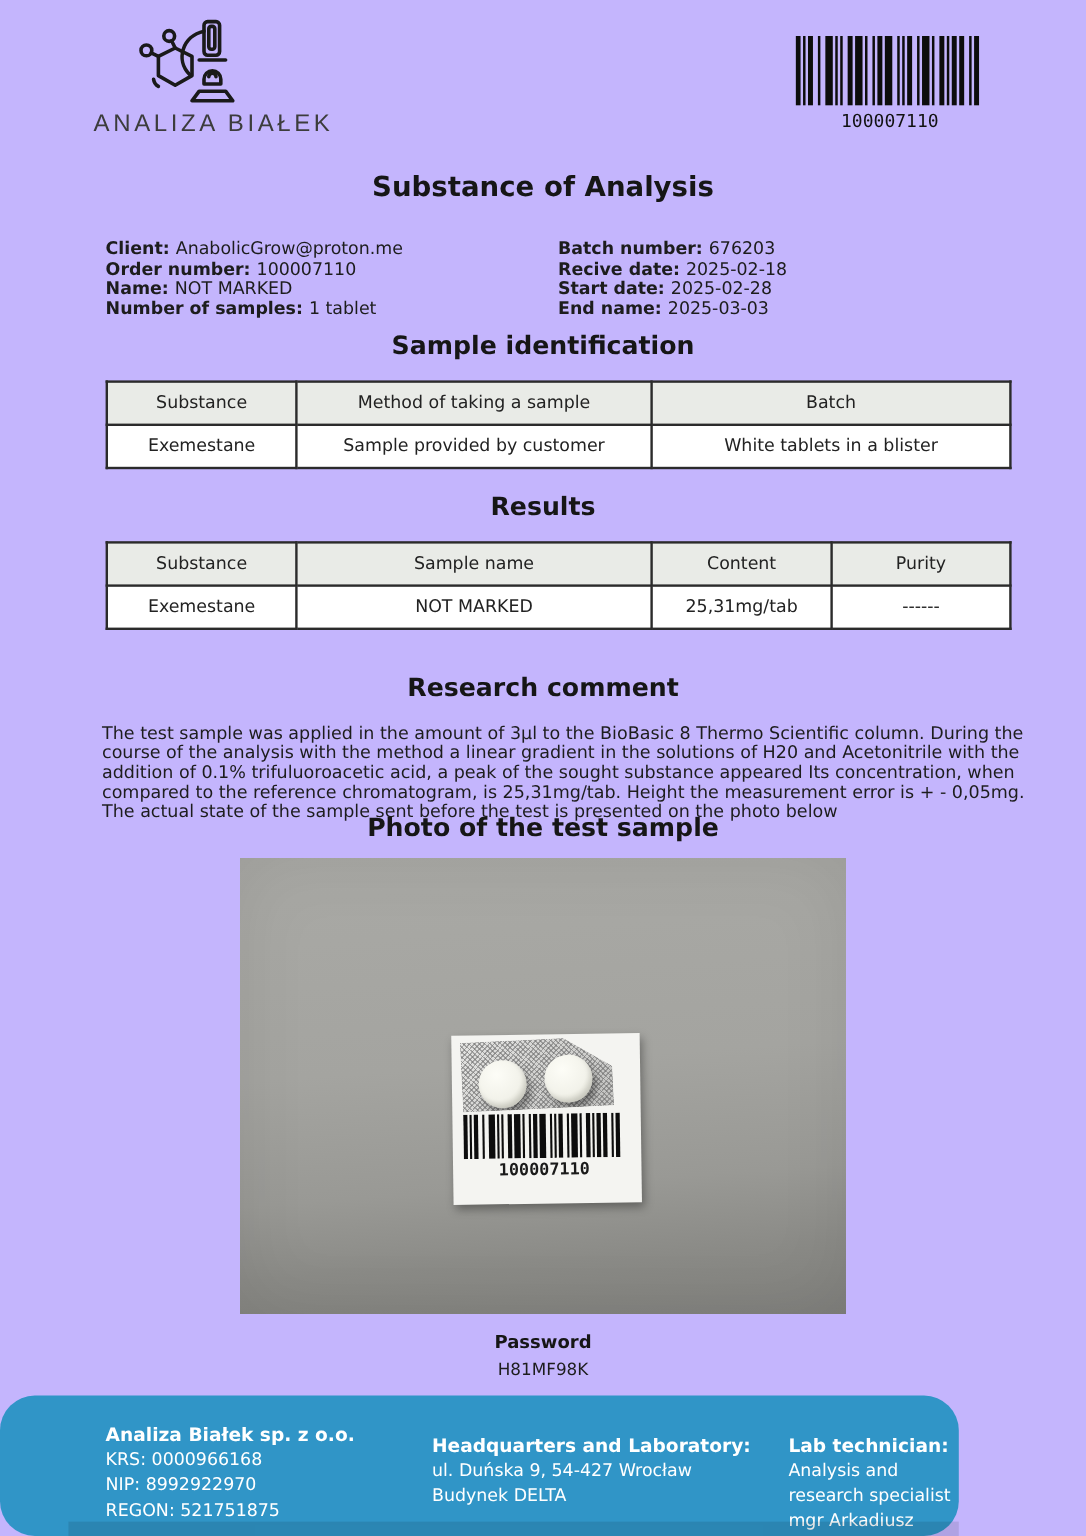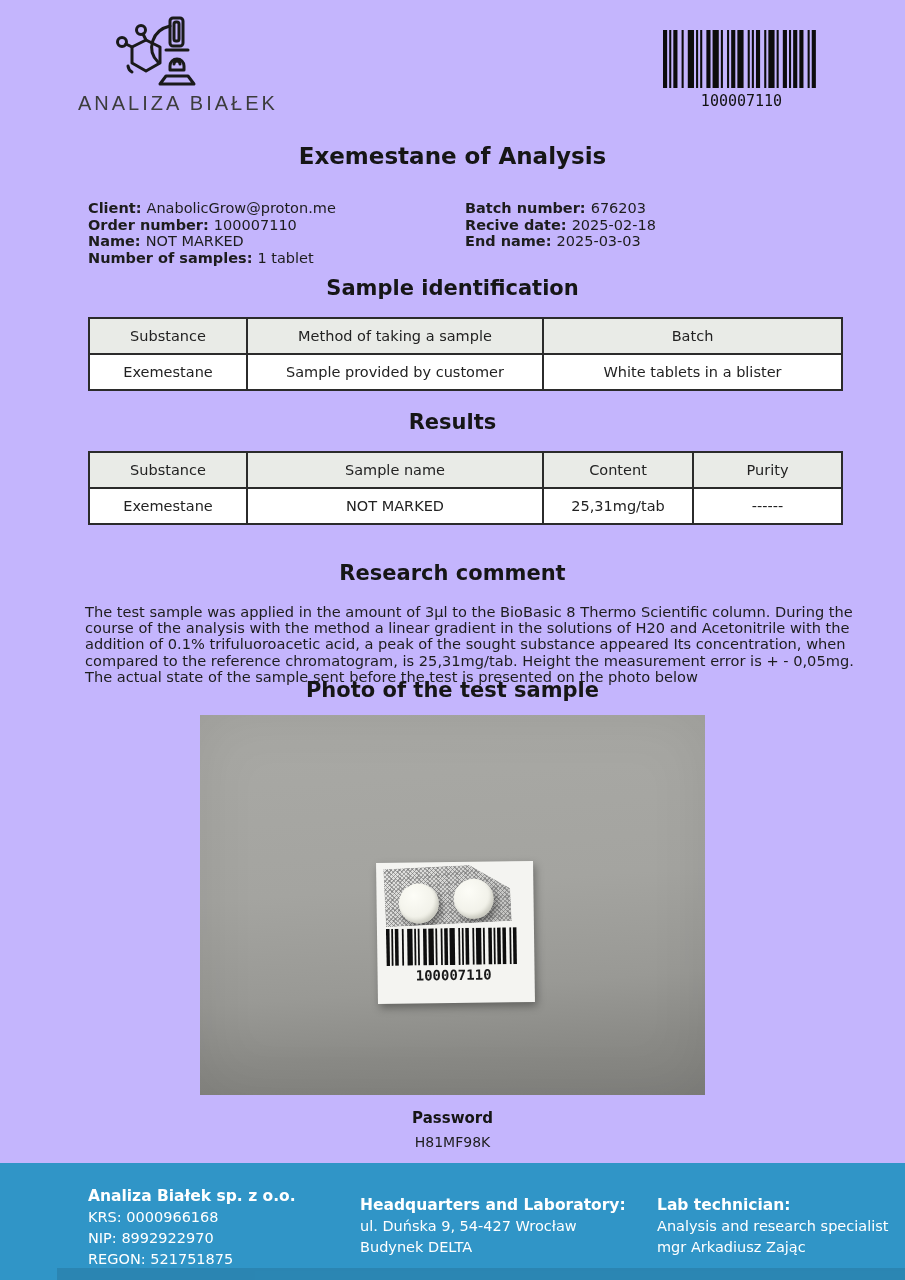--- a/index.html
+++ b/index.html
@@ -50,21 +50,21 @@
     box-shadow:3px 5px 6px rgba(0,0,0,0.38), inset -2px -3px 4px rgba(0,0,0,0.12);}
   .tablet.t1{left:14px;top:16px;}
   .tablet.t2{left:69px;top:14px;}
   .card-barcode{position:absolute;left:9px;top:66px;width:134px;text-align:center;}
   .card-barcode .bars{width:134px;height:37px;}
   .card-barcode .barcode-value{margin-top:2px;font-size:14px;font-weight:bold;color:#1a1a1a;}
   
   .password-label{position:absolute;left:0;width:100%;text-align:center;top:1109px;font-weight:bold;font-size:15px;color:#161616;}
   .password-value{position:absolute;left:0;width:100%;text-align:center;top:1134px;font-size:14px;color:#1d1d1d;}
   
-  .footer{position:absolute;left:0;top:1163px;width:905px;height:117px;color:#ffffff;}
+  .footer{position:absolute;left:0;top:1163px;width:799px;height:117px;color:#ffffff;border-radius:29px;}
   .footer .col{position:absolute;font-size:14.5px;line-height:21px;}
   .footer .col1{left:88px;top:23px;}
   .footer .col2{left:360px;top:32px;}
   .footer .col3{left:657px;top:32px;}
   .footer .col-head{font-weight:bold;font-size:15.5px;}
   .footer b{font-weight:normal;}
   .footer-strip{position:absolute;left:57px;right:0;bottom:0;height:12px;background:rgba(0,0,0,0.10);}
 </style>
 </head>
 <body>
@@ -118,32 +118,33 @@
           <rect x="119.82" y="0" width="4.13" height="58" fill="#0d0d0d"></rect>
           <rect x="126.01" y="0" width="2.07" height="58" fill="#0d0d0d"></rect>
           <rect x="130.14" y="0" width="4.13" height="58" fill="#0d0d0d"></rect>
           <rect x="136.34" y="0" width="4.13" height="58" fill="#0d0d0d"></rect>
           <rect x="144.61" y="0" width="2.07" height="58" fill="#0d0d0d"></rect>
           <rect x="148.74" y="0" width="4.13" height="58" fill="#0d0d0d"></rect>
         </svg></div>
     <div class="barcode-value">100007110</div>
   </div>
 
-  <div class="doc-title" style="top:143px;">Exemestane of Analysis</div>
+  <div class="doc-title" style="top:143px;">Substance of Analysis</div>
 
   <div class="info-grid">
     <div class="info-col left">
       <div class="info-line"><b>Client:</b><span>AnabolicGrow@proton.me</span></div>
       <div class="info-line"><b>Order number:</b><span>100007110</span></div>
       <div class="info-line"><b>Name:</b><span>NOT MARKED</span></div>
       <div class="info-line"><b>Number of samples:</b><span>1 tablet</span></div>
     </div>
     <div class="info-col right">
       <div class="info-line"><b>Batch number:</b><span>676203</span></div>
       <div class="info-line"><b>Recive date:</b><span>2025-02-18</span></div>
+      <div class="info-line"><b>Start date:</b><span>2025-02-28</span></div>
       <div class="info-line"><b>End name:</b><span>2025-03-03</span></div>
     </div>
   </div>
 
   <div class="sec-title" style="top:276px;">Sample identification</div>
   <table class="lab-table" style="top:317px;">
     <colgroup>
         <col style="width:158px">
         <col style="width:296px">
         <col style="width:299px">

